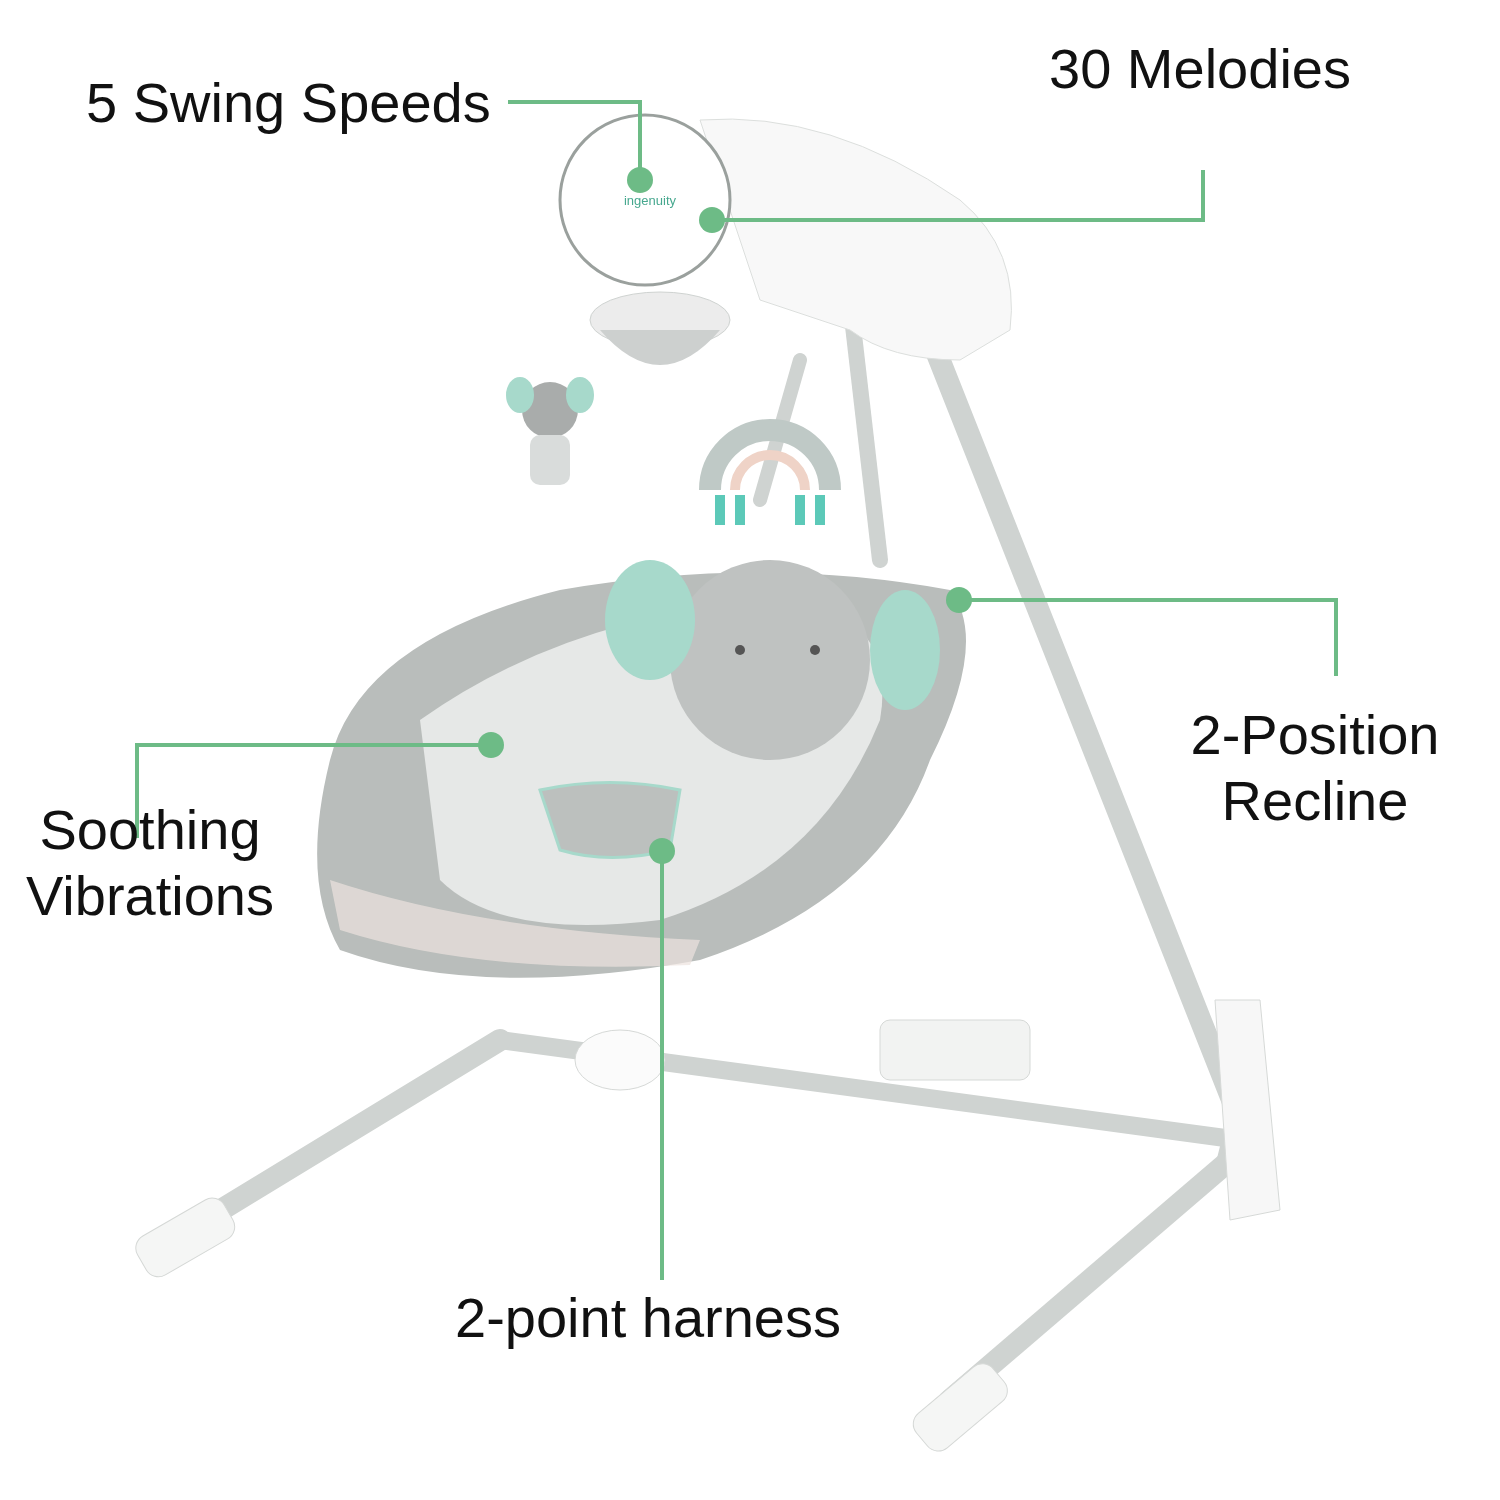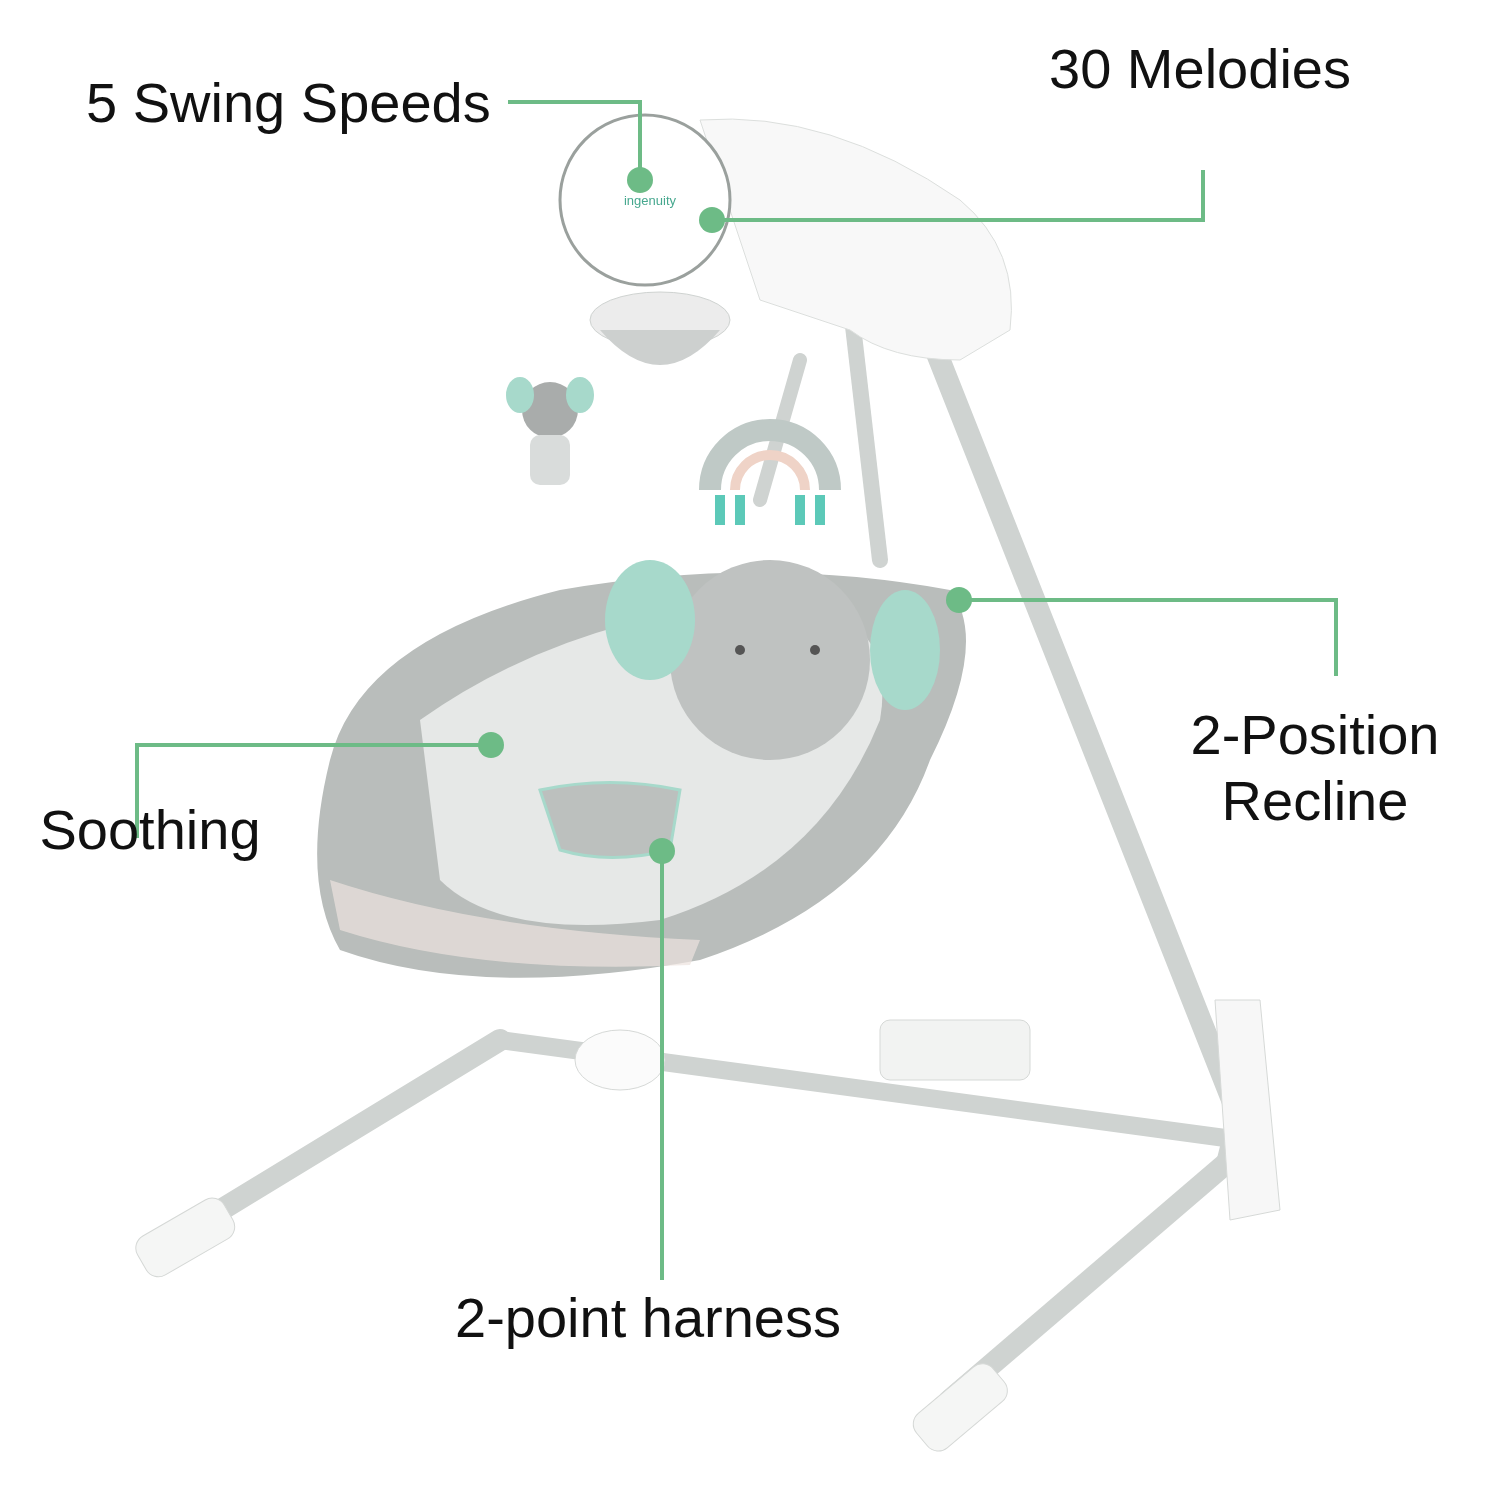--- a/index.html
+++ b/index.html
@@ -95,15 +95,16 @@
   <div>30 Melodies</div>
 </div>
 
 <div class="label" style="left:1170px; top:690px; width:290px;margin-top:12px;">
   <div>2-Position</div>
   <div>Recline</div>
 </div>
 
 <div class="label" style="left:10px; top:797px; width:280px;">
   <div>Soothing</div>
+  <div>Vibrations</div>
 </div>
 
 <div class="label" style="left:455px; top:1285px;">2-point harness</div>
 
 </body></html>

